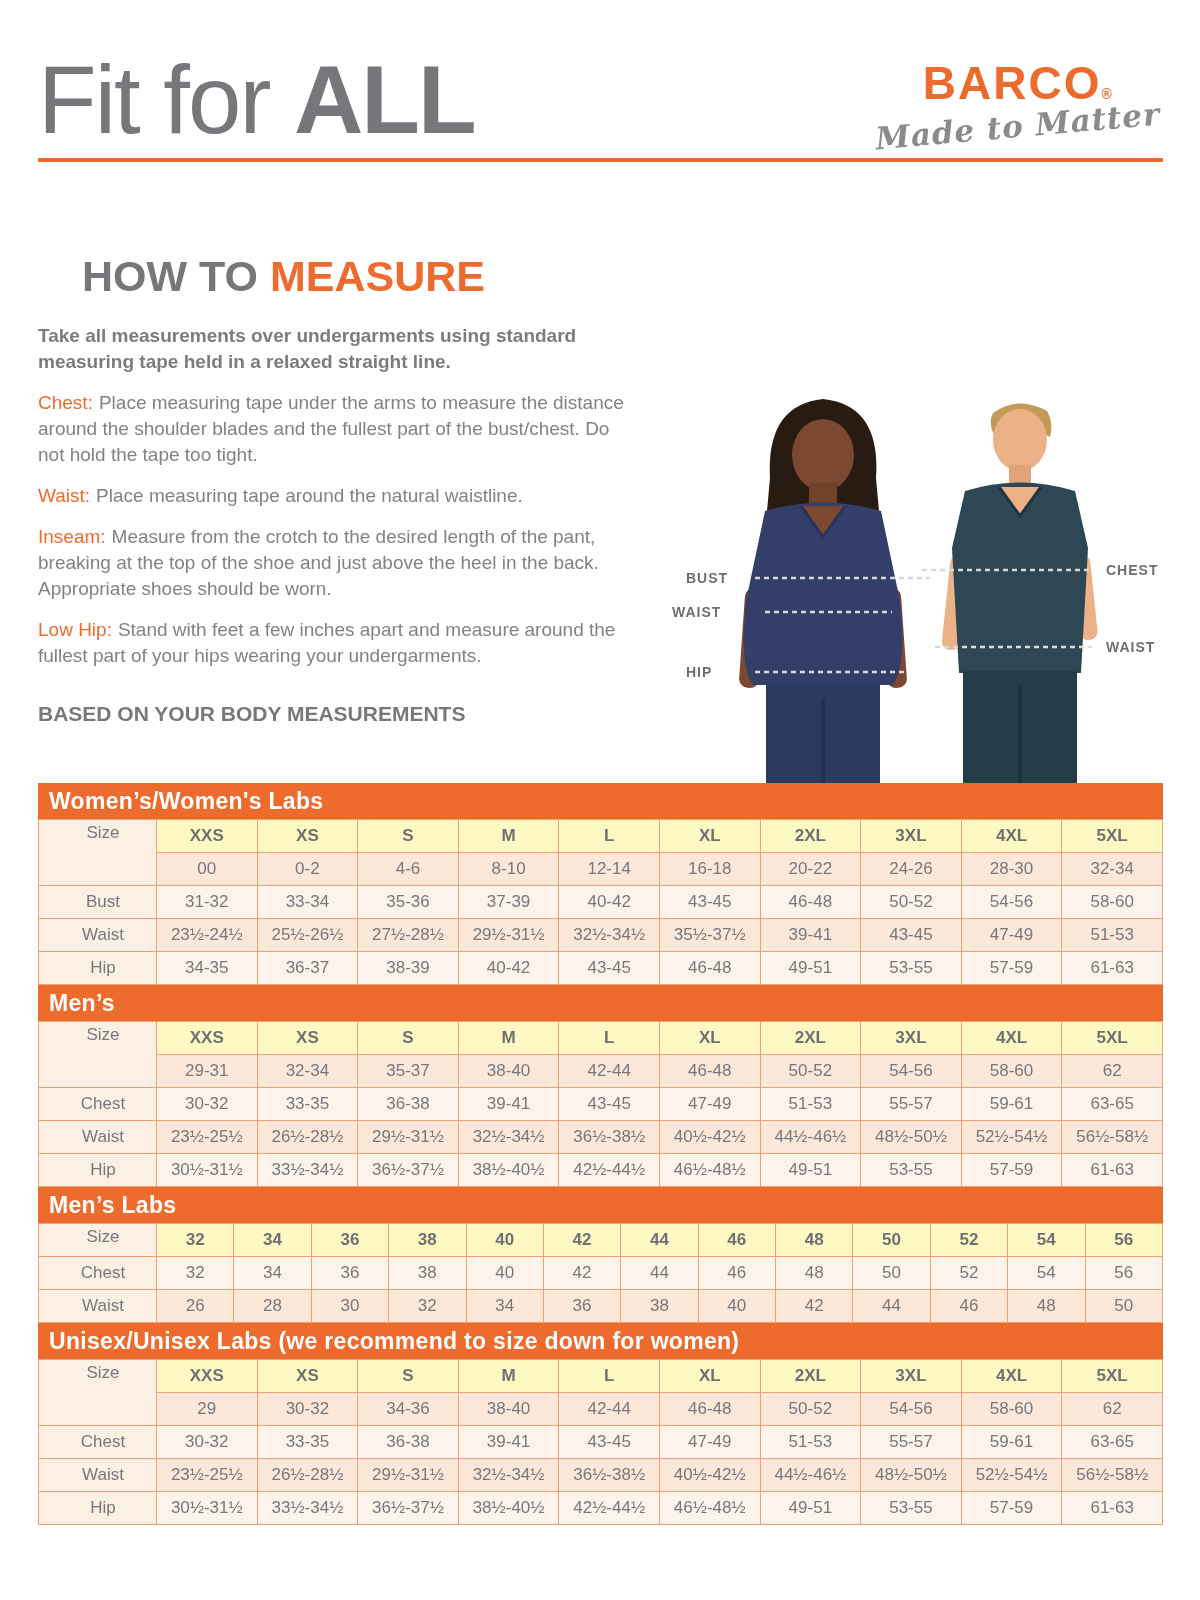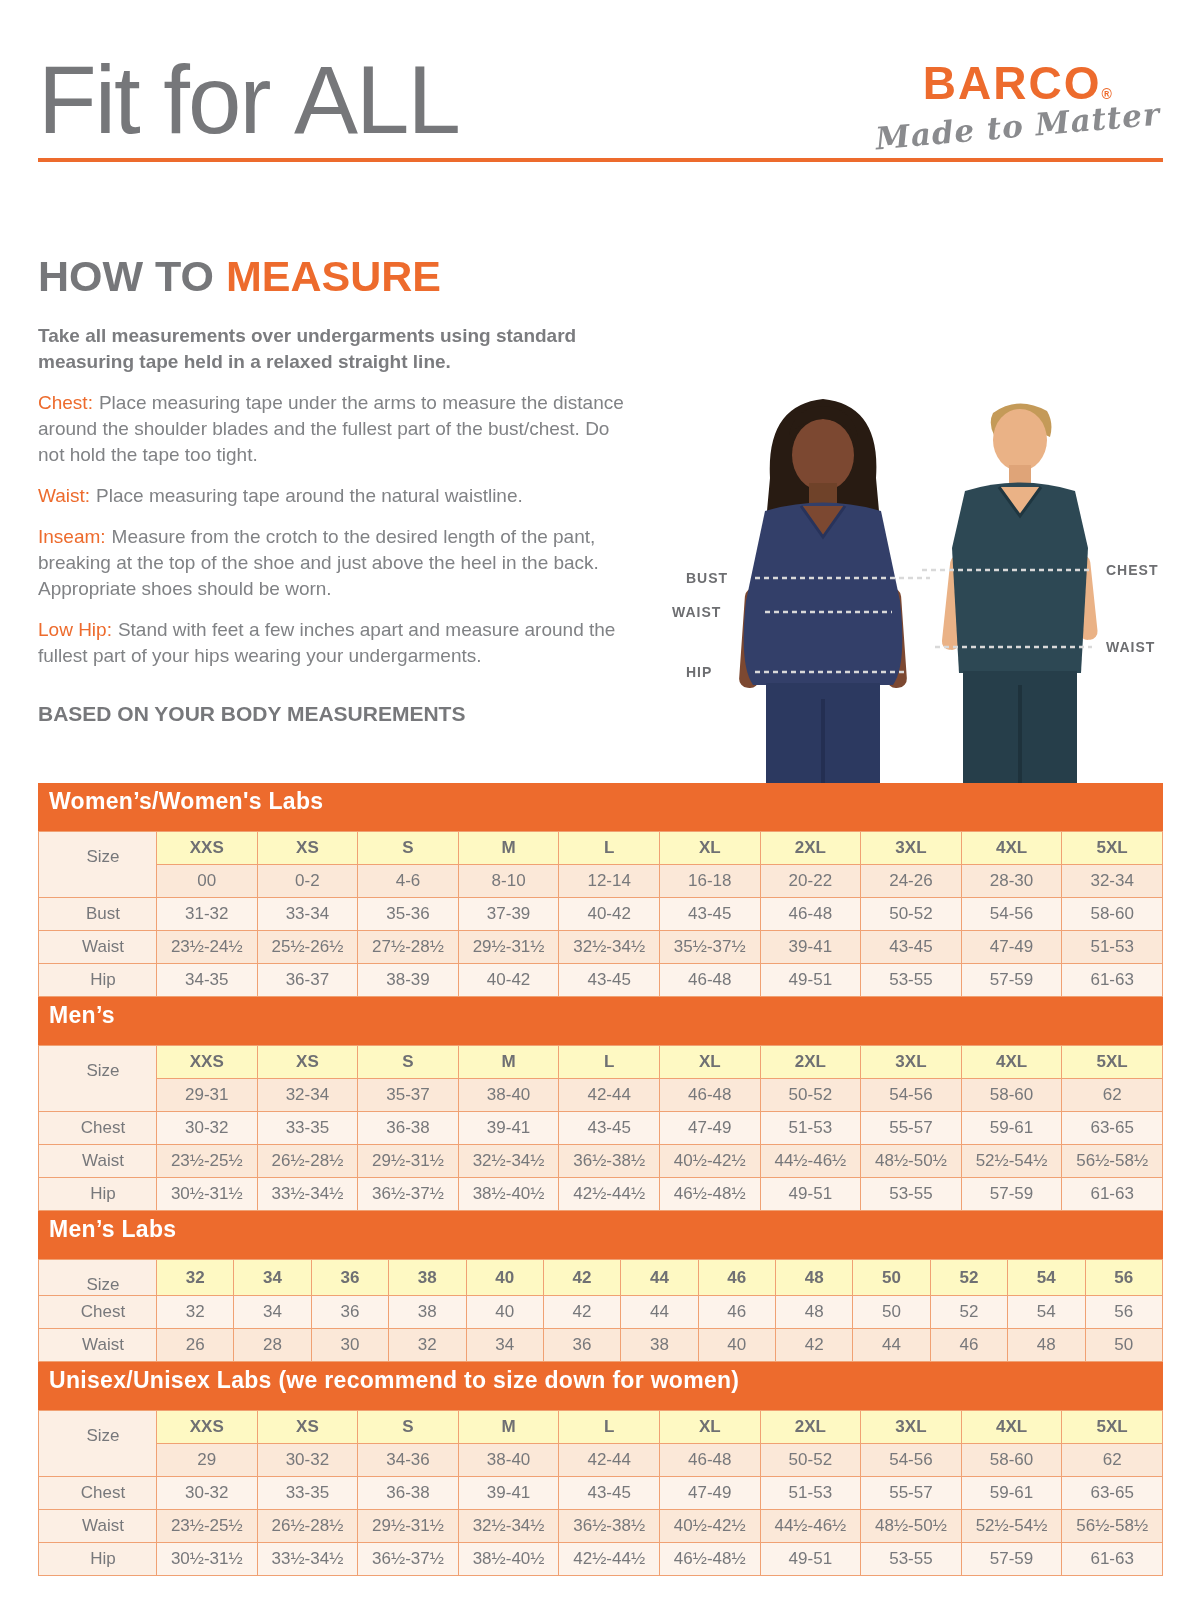--- a/index.html
+++ b/index.html
@@ -2,51 +2,51 @@
 <html><head>
 <meta charset="utf-8">
 <style>
   * { margin:0; padding:0; box-sizing:border-box; }
   body { background:#ffffff; font-family:"Liberation Sans", sans-serif; }
   .page { position:relative; width:1200px; height:1600px; background:#ffffff; overflow:hidden; margin:0 auto; }
 
   
   .main-title { position:absolute; left:38px; top:52px; font-size:96px; line-height:1; color:#76777A; letter-spacing:-2px; white-space:nowrap; }
   .main-title .light { font-weight:500; }
-  .main-title .heavy { font-weight:400; }
+  .main-title .heavy { font-weight:700; }
   .brand-block { position:absolute; right:40px; top:60px; text-align:center; }
   .brand-name { font-size:46px; font-weight:800; color:#ED6B2D; letter-spacing:2px; line-height:1; }
   .brand-reg { font-size:14px; font-weight:700; vertical-align:baseline; letter-spacing:0; }
   .brand-tagline { font-family:"DejaVu Serif", serif; font-style:italic; font-weight:600; font-size:31px; color:#8A8B8E; transform:rotate(-5deg); margin-top:2px; letter-spacing:1px; }
   .top-rule { position:absolute; left:38px; right:37px; top:158px; height:4px; background:#ED6B2D; }
 
   
   .htm { position:absolute; left:38px; top:252px; width:600px; }
-  .htm h2 { font-size:43px; font-weight:800; letter-spacing:0; }
+  .htm h2 { font-size:43px; font-weight:800; letter-spacing:0;margin-left:44px; }
   .htm h2 .gray { color:#76777A; }
   .htm h2 .orange { color:#ED6B2D; }
   .htm .intro { margin-top:22px; width:575px; font-size:19px; font-weight:700; line-height:26px; color:#7B7C7F; }
   .measure-item { margin-top:15px; width:590px; font-size:19px; line-height:26px; color:#808285; }
   .mlabel { color:#ED6B2D; font-weight:400; margin-right:6px; }
 
   
   .models { position:absolute; left:660px; top:383px; width:540px; height:400px; }
   .models svg { display:block; }
   .fig-label { font-family:"Liberation Sans", sans-serif; font-size:14px; font-weight:700; fill:#6D6E71; letter-spacing:1px; }
 
   
   .fsg { position:absolute; left:38px; top:694px; }
   .fsg h2 { font-size:41px; font-weight:800; color:#76777A; letter-spacing:0; }
   .fsg .sub { margin-top:8px; font-size:21px; font-weight:700; color:#77787B; }
 
   .tables { position:absolute; left:38px; top:783px; width:1125px; }
-  .band { background:#ED6B2D; color:#ffffff; font-weight:700; font-size:23px; height:48px; line-height:36px; padding-left:11px; letter-spacing:0.3px; }
+  .band { background:#ED6B2D; color:#ffffff; font-weight:700; font-size:23px; height:36px; line-height:36px; padding-left:11px; letter-spacing:0.3px; }
   table.size-table { width:100%; border-collapse:collapse; table-layout:fixed; font-size:17px; color:#77787B; }
   table.size-table td { border:1px solid #F0A173; height:33px; text-align:center; overflow:hidden; }
-  td.corner { text-align:left; padding-left:11px; background:#FCEFE4; vertical-align:top; padding-top:15px; }
+  td.corner { text-align:left; padding-left:11px; background:#FCEFE4; vertical-align:top; padding-top:3px; }
   td.rowlabel { text-align:left; padding-left:11px; background:#FCEFE4; }
   td.hdr { background:#fef9c3; font-weight:700; color:#6F7073; }
   td.num { background:#FBE8D8;margin-top:44px; }
   tr.light-row td.val { background:#FDF3EB; }
   tr.dark-row td.val { background:#FBE8D8; }
 </style>
 </head>
 <body>
 
 <div class="page">

